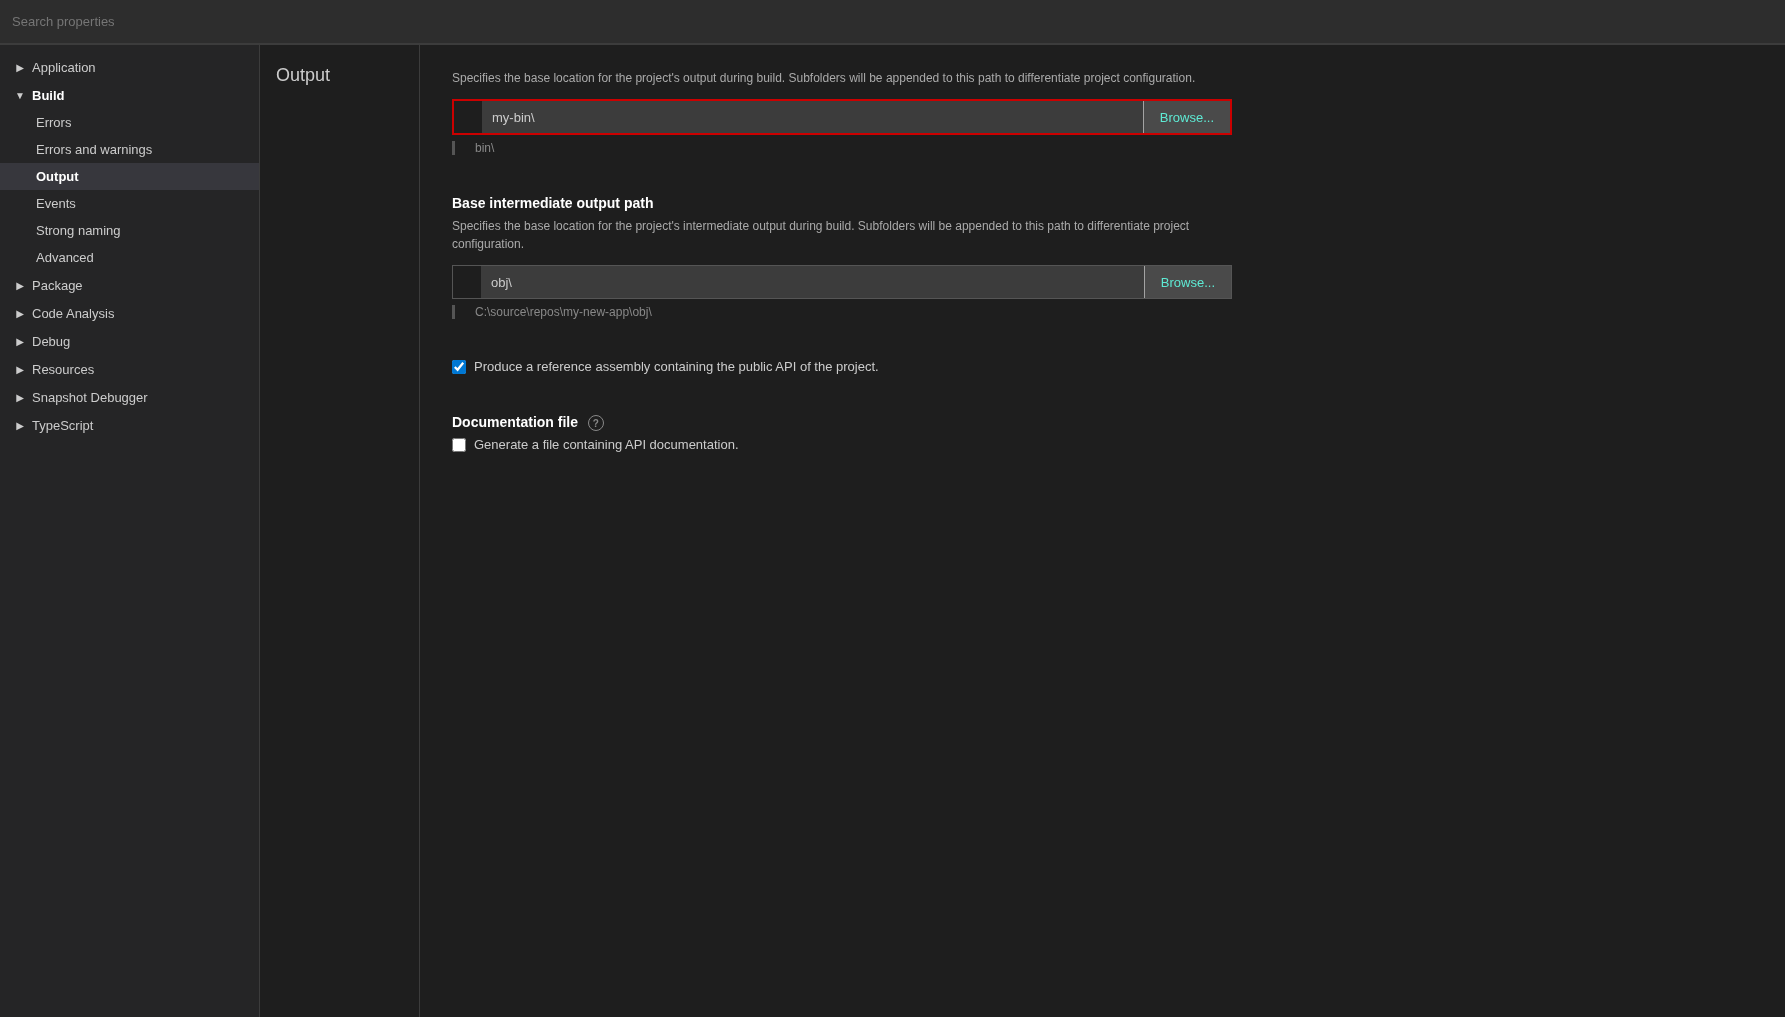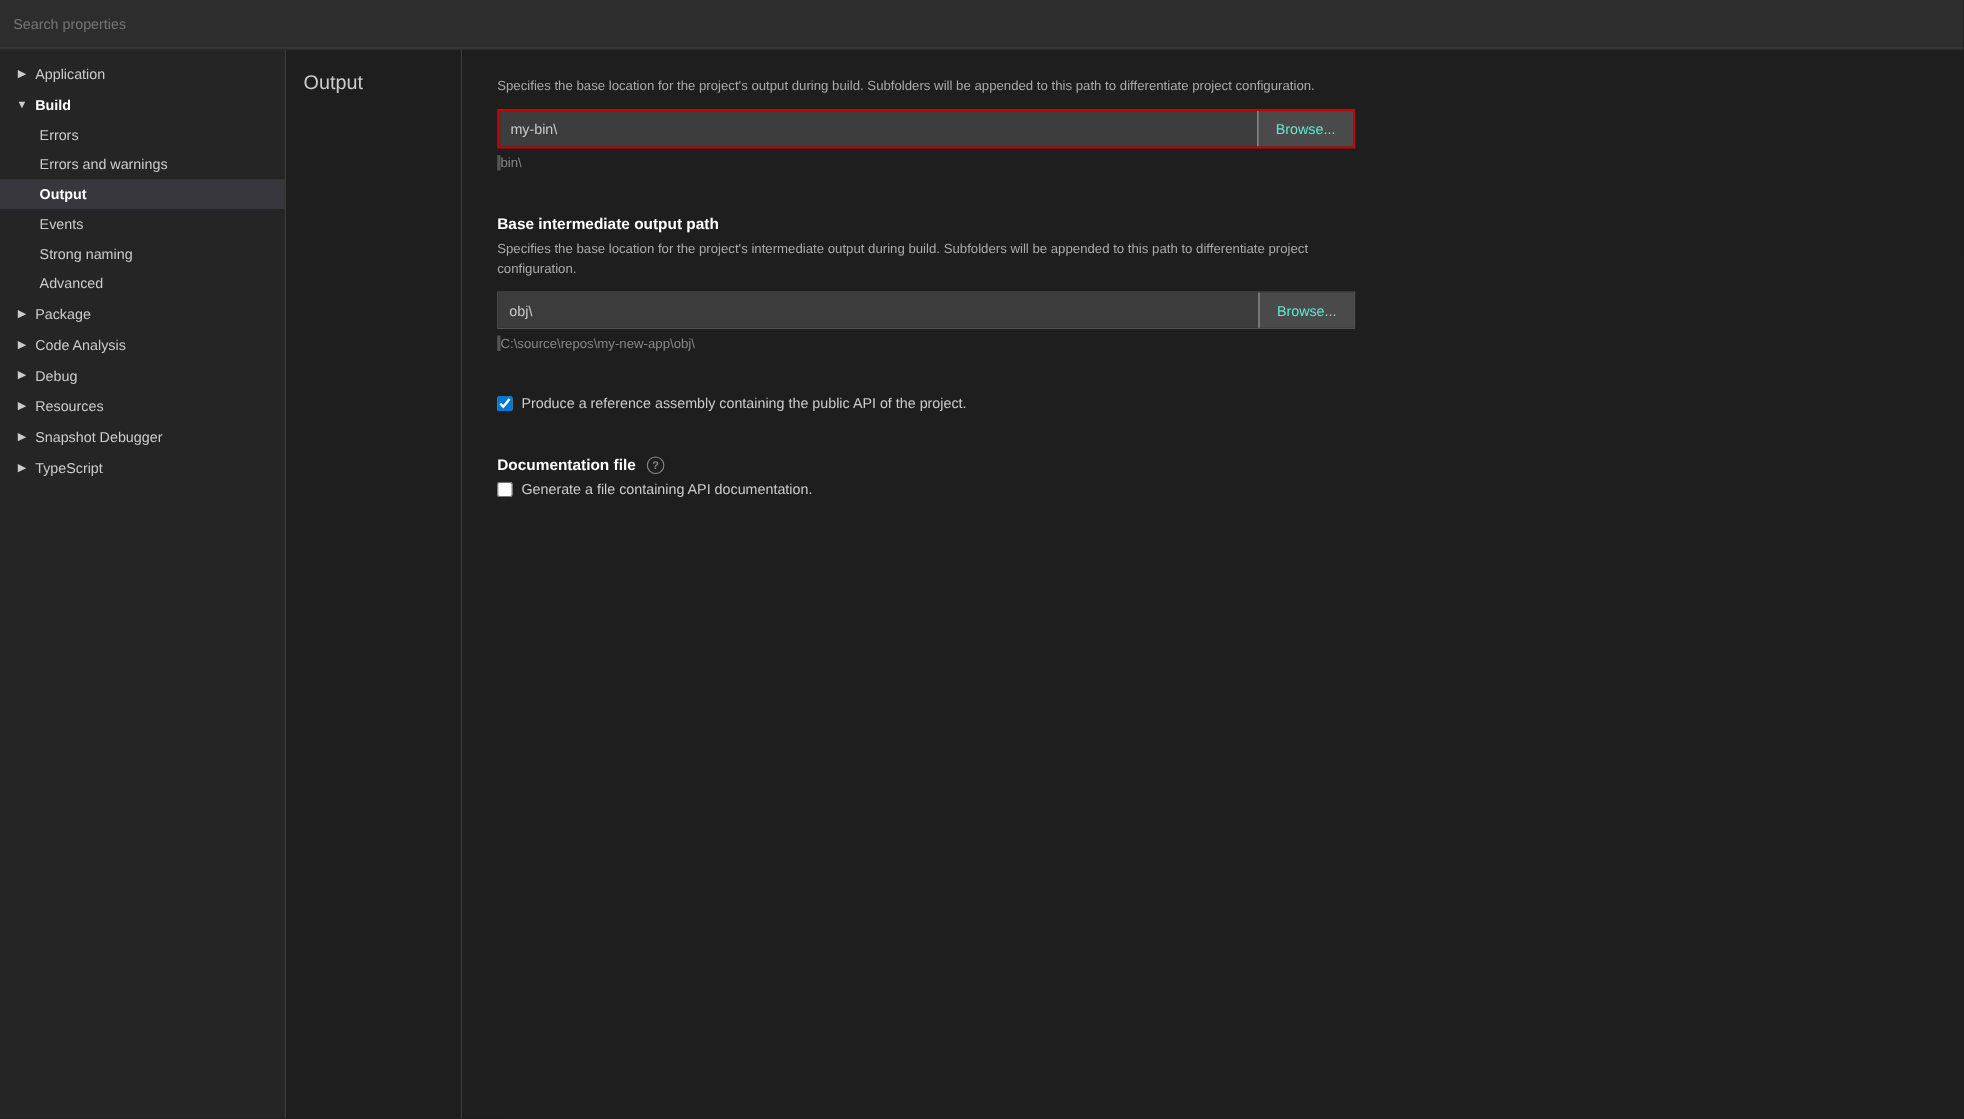--- a/index.html
+++ b/index.html
@@ -126,20 +126,21 @@
       line-height: 1.5;
       max-width: 780px;
     }
 
     .input-row {
       display: flex;
       align-items: flex-end;
       gap: 0;
       max-width: 780px;
       border: 2px solid #cc0000;
+      padding-left: 28px;
     }
     .input-row.normal-border {
       border: 1px solid #555;
     }
 
     .text-input {
       flex: 1;
       background: #3c3c3c;
       border: none;
       color: #cccccc;
@@ -158,21 +159,21 @@
       height: 32px;
       cursor: pointer;
       font-size: 13px;
       white-space: nowrap;
     }
 
     .hint-text {
       color: #888;
       font-size: 12px;
       margin-top: 6px;
-      padding-left: 0;
+      padding-left: 20px;
       border-left: 3px solid #555;
     }
 
     .checkbox-row {
       display: flex;
       align-items: center;
       gap: 8px;
       margin-top: 0;
     }
     .checkbox-row input[type="checkbox"] {

